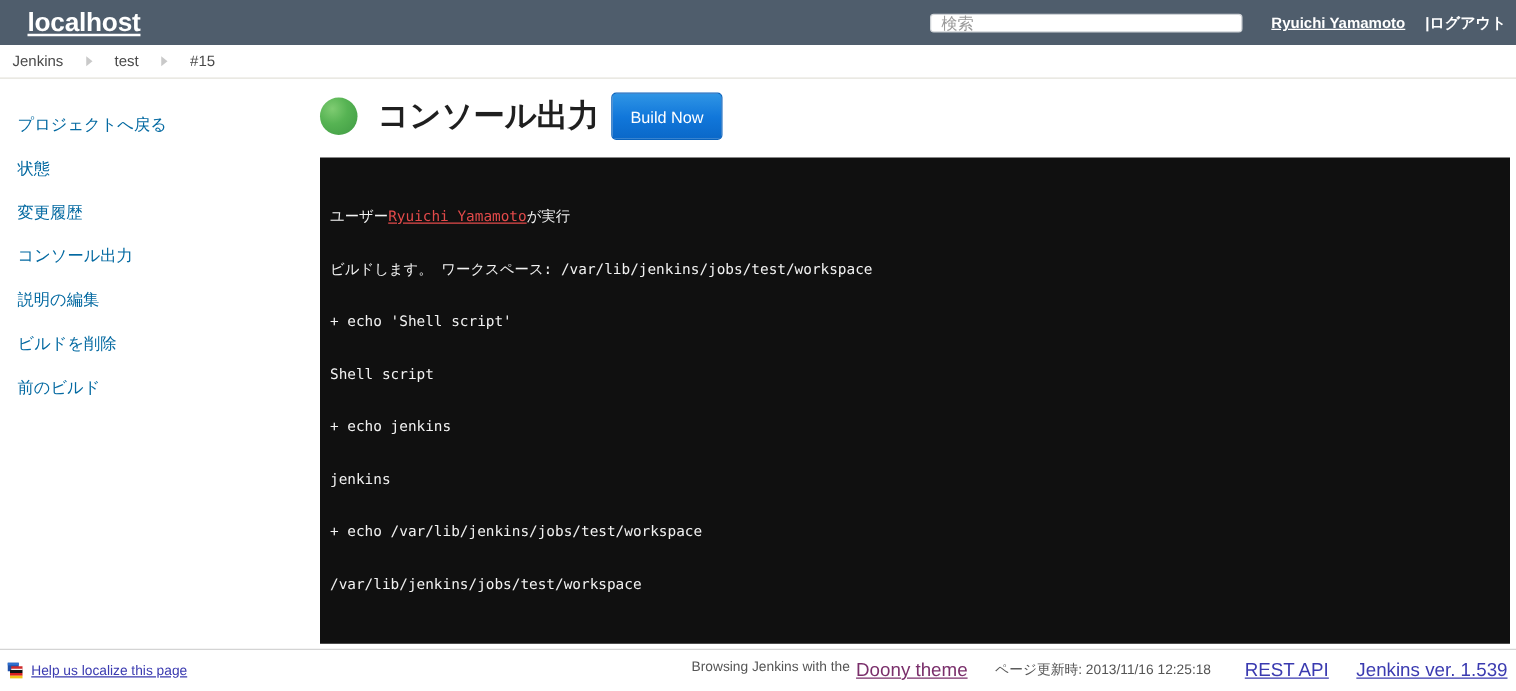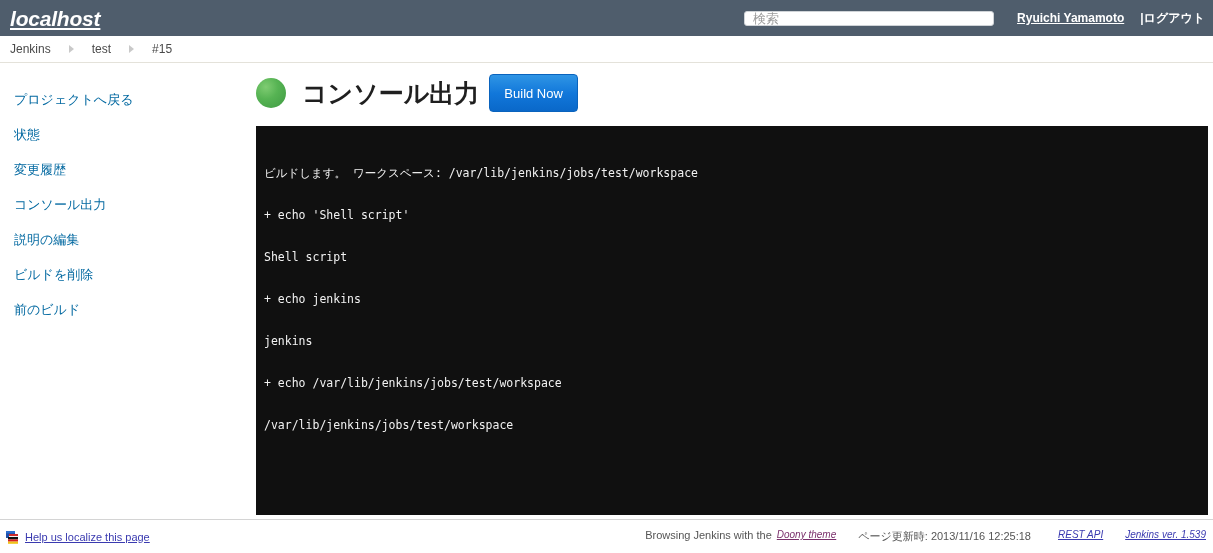--- a/index.html
+++ b/index.html
@@ -19,24 +19,23 @@
     left: 0; top: 0;
     width: 1213px; height: 36px;
     background: #4f5d6c;
     display: flex;
     align-items: center;
   }
   .brand {
     color: #ffffff;
     font-size: 21px;
     font-weight: bold;
-    margin-left: 10px;
+    margin-left: 22px;
     letter-spacing: -0.2px;
     line-height: 1;
-    font-style: italic;
   }
   .topbar-right {
     position: absolute;
     right: 0; top: 0;
     height: 36px;
     display: flex;
     align-items: center;
   }
   .search-box {
     width: 250px;
@@ -216,23 +215,22 @@
     display: flex;
     white-space: nowrap;
   }
   .f-text {
     color: #555555;
     font-size: 11px;
     margin-right: 5px;
   }
   .f-link {
     color: #3a3ab0;
-    font-size: 10px;
+    font-size: 15px;
     text-decoration: underline;
-    font-style: italic;
   }
   .f-link.doony { color: #7a2f6b; }
   .f-gap { display: inline-block; width: 22px; }
 </style>
 </head>
 <body>
 
 <div class="topbar">
   <a class="brand" href="#">localhost</a>
   <div class="topbar-right">
@@ -264,20 +262,21 @@
 </div>
 
 <div class="main">
   <div class="page-head">
     <span class="ball"></span>
     <span class="page-title">コンソール出力</span>
     <button class="build-now">Build Now</button>
   </div>
 
   <div class="console">
+    <span class="ln"><span>ユーザー</span><a class="user-link" href="#">Ryuichi Yamamoto</a><span>が実行</span></span>
     <span class="ln">ビルドします。 ワークスペース: /var/lib/jenkins/jobs/test/workspace</span>
     <span class="ln">+ echo 'Shell script'</span>
     <span class="ln">Shell script</span>
     <span class="ln">+ echo jenkins</span>
     <span class="ln">jenkins</span>
     <span class="ln">+ echo /var/lib/jenkins/jobs/test/workspace</span>
     <span class="ln">/var/lib/jenkins/jobs/test/workspace</span>
     
     
     

